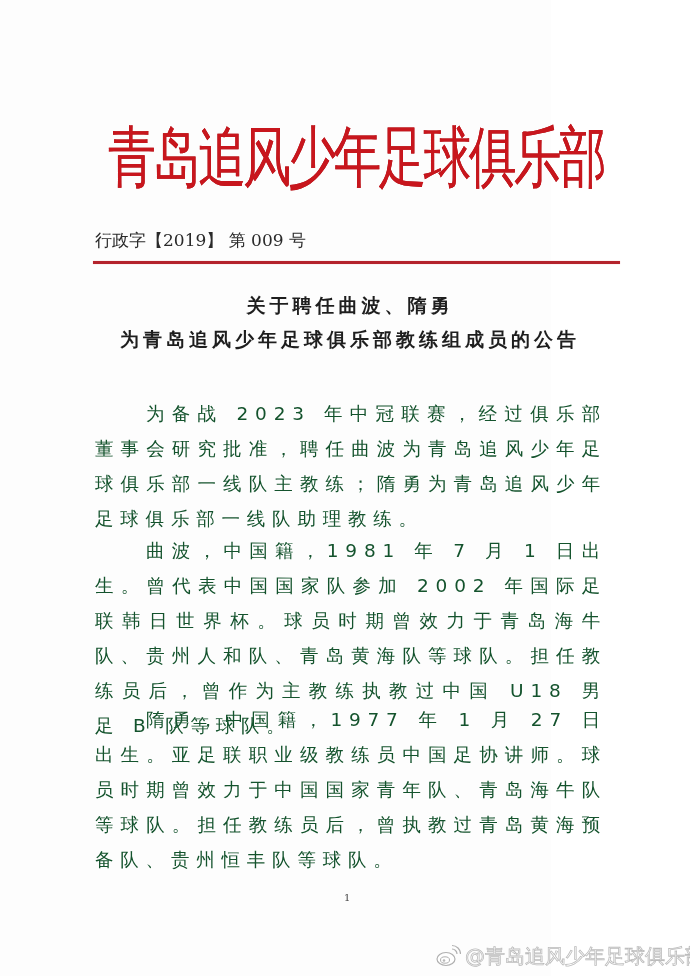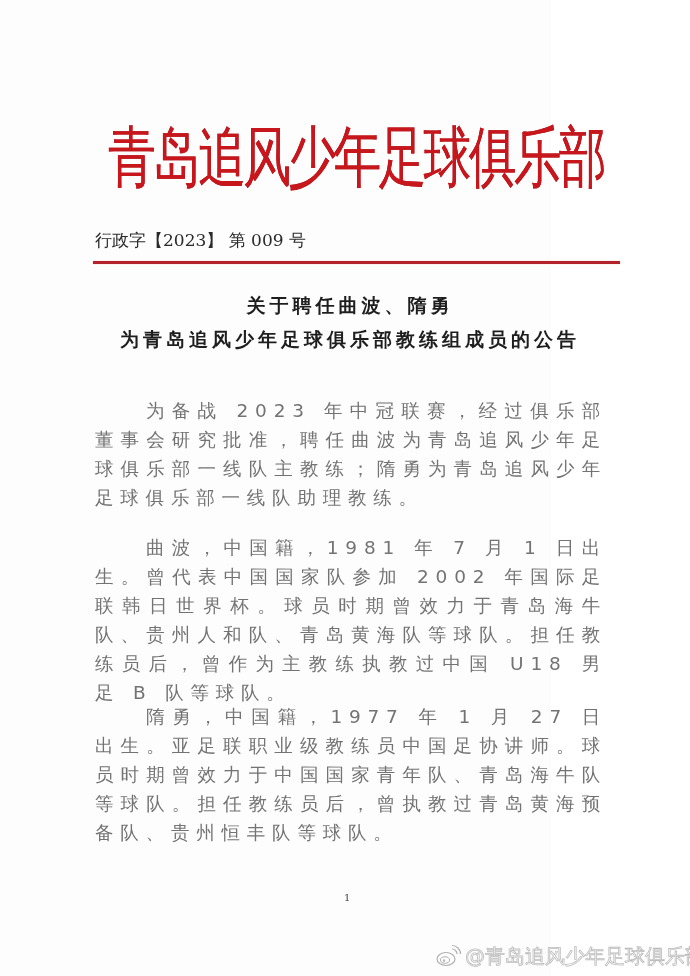--- a/index.html
+++ b/index.html
@@ -85,23 +85,23 @@
       white-space: nowrap;
     }
     .heading-1 { top: 293px; }
     .heading-2 { top: 327px; }
     .para {
       position: absolute;
       left: 95px;
       width: 512px;
       font-family: "DejaVu Sans", "Liberation Sans", sans-serif;
       font-size: 18.5px;
-      line-height: 29px;
+      line-height: 35px;
       letter-spacing: 6.8px;
-      color: #737373;
+      color: #14532d;
       text-indent: 51px;
       word-break: break-all;
       text-align: justify;
     }
     .para-1 { top: 396px; }
     .para-2 { top: 533px; }
     .para-3 { top: 702px; }
     .page-number {
       position: absolute;
       left: 344px;
@@ -135,21 +135,21 @@
   </style>
 </head>
 <body>
 
 <div class="page">
 
   <div class="masthead">青岛追风少年足球俱乐部</div>
 
   <div class="meta-row">
     <div class="doc-number">
-      <span>行政字【2023】</span>
+      <span>行政字【2019】</span>
       <span class="num">第 009 号</span>
     </div>
   </div>
 
   <div class="red-rule"></div>
 
   <div class="heading heading-2">为青岛追风少年足球俱乐部教练组成员的公告</div>
   <div class="heading heading-1">关于聘任曲波、隋勇</div>
 
   <div class="para para-1">为备战 2023 年中冠联赛，经过俱乐部董事会研究批准，聘任曲波为青岛追风少年足球俱乐部一线队主教练；隋勇为青岛追风少年足球俱乐部一线队助理教练。</div>

